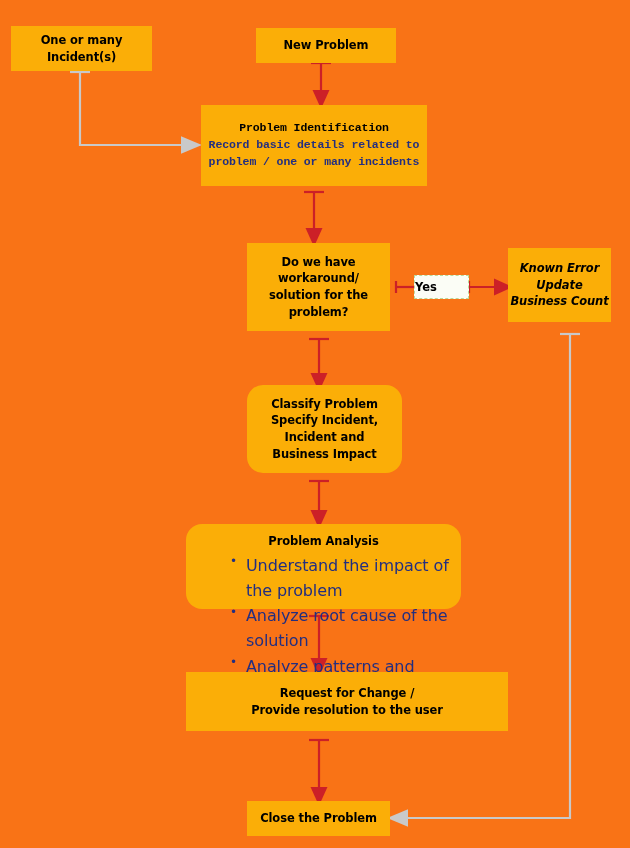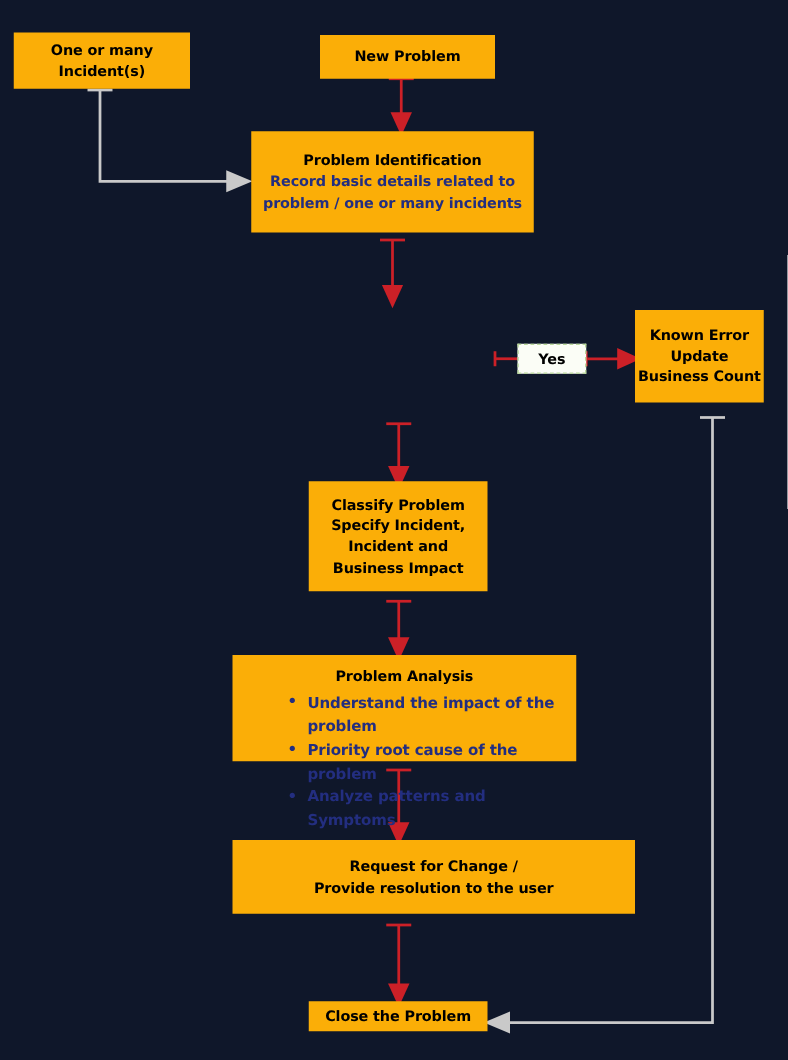--- a/index.html
+++ b/index.html
@@ -7,21 +7,21 @@
     padding: 0;
     background: #ffffff;
   }
   body {
     font-family: "DejaVu Sans", sans-serif;
   }
   #canvas {
     position: relative;
     width: 630px;
     height: 848px;
-    background: #0f172a;
+    background: #f97316;
     overflow: hidden;
   }
   .node {
     position: absolute;
     background: #FBAE07;
     display: flex;
     flex-direction: column;
     align-items: center;
     justify-content: center;
     box-sizing: border-box;
@@ -53,22 +53,22 @@
     margin-bottom: 3px;
   }
   .analysis ul {
     margin: 0;
     padding: 0 0 0 44px;
     list-style: none;
     text-align: left;
   }
   .analysis li {
     color: #232E80;
-    font-weight: bold;
-    font-size: 12px;
+    font-weight: normal;
+    font-size: 16px;
     line-height: 1.58;
     position: relative;
     padding-left: 16px;
   }
   .analysis li::before {
     content: "\2022";
     position: absolute;
     left: 0;
     top: -0.5px;
     color: #232E80;
@@ -79,21 +79,20 @@
   .edge-label {
     position: absolute;
     box-sizing: border-box;
     background: #FBFDF6;
     border: 1px dashed #B9D99A;
     color: #000000;
     font-weight: bold;
     font-size: 11.5px;
     display: flex;
     align-items: center;
-    justify-content: center;
   }
 
   svg.wires {
     position: absolute;
     left: 0;
     top: 0;
     width: 630px;
     height: 848px;
     pointer-events: none;
   }
@@ -170,65 +169,73 @@
       <span>Incident(s)</span>
     </div>
   </div>
 
   <div class="node" style="left:256px; top:28px; width:140px; height:35px;">
     <div class="lines">
       <span>New Problem</span>
     </div>
   </div>
 
-  <div class="node" style="left:201px; top:105px; width:226px; height:81px;">
+  <div class="node" style="left:201px; top:105px; width:226px; height:81px;font-family:Liberation Mono, monospace;">
     <div class="lines">
       <span class="ttl">Problem Identification</span>
       <span class="sub">Record basic details related to</span>
       <span class="sub">problem / one or many incidents</span>
     </div>
   </div>
 
+  <div class="node" style="left:247px; top:243px; width:143px; height:88px;">
+    <div class="lines">
+      <span>Do we have</span>
+      <span>workaround/</span>
+      <span>solution for the</span>
+      <span>problem?</span>
+    </div>
+  </div>
 
   <div class="edge-label" style="left:414px; top:275px; width:55px; height:24px;">
     <span>Yes</span>
   </div>
 
-  <div class="node" style="left:508px; top:248px; width:103px; height:74px;">
+  <div class="node" style="left:508px; top:248px; width:103px; height:74px;font-style:italic;">
     <div class="lines">
       <span>Known Error</span>
       <span>Update</span>
       <span>Business Count</span>
     </div>
   </div>
 
-  <div class="node" style="left:247px; top:385px; width:143px; height:88px;">
+  <div class="node" style="left:247px; top:385px; width:155px; height:88px;border-radius:16px;">
     <div class="lines">
       <span>Classify Problem</span>
       <span>Specify Incident,</span>
       <span>Incident and</span>
       <span>Business Impact</span>
     </div>
   </div>
 
-  <div class="node analysis" style="left:186px; top:524px; width:275px; height:85px;">
+  <div class="node analysis" style="left:186px; top:524px; width:275px; height:85px;border-radius:16px;">
     <div class="ttl">Problem Analysis</div>
     <ul>
       <li>Understand the impact of the problem</li>
-      <li>Priority root cause of the problem</li>
+      <li>Analyze root cause of the solution</li>
       <li>Analyze patterns and Symptoms</li>
     </ul>
   </div>
 
   <div class="node" style="left:186px; top:672px; width:322px; height:59px;">
     <div class="lines">
       <span>Request for Change /</span>
       <span>Provide resolution to the user</span>
     </div>
   </div>
 
-  <div class="node" style="left:247px; top:801px; width:143px; height:24px;">
+  <div class="node" style="left:247px; top:801px; width:143px; height:35px;">
     <div class="lines">
       <span>Close the Problem</span>
     </div>
   </div>
 
 </div>
 
 </body></html>

